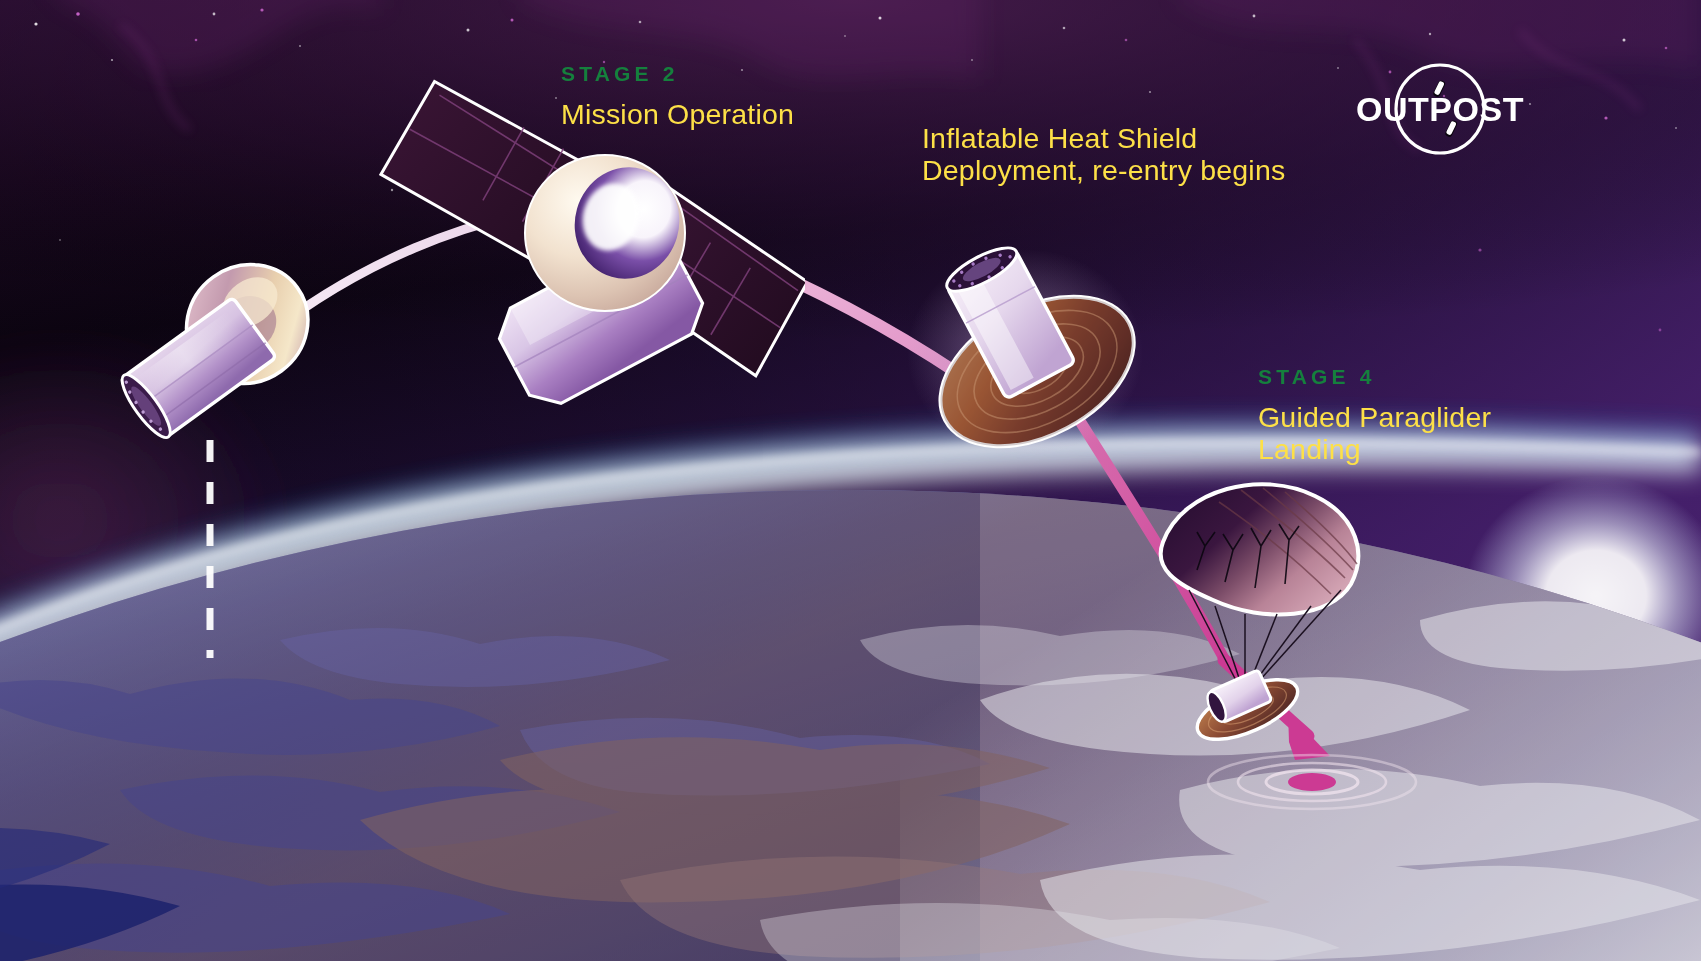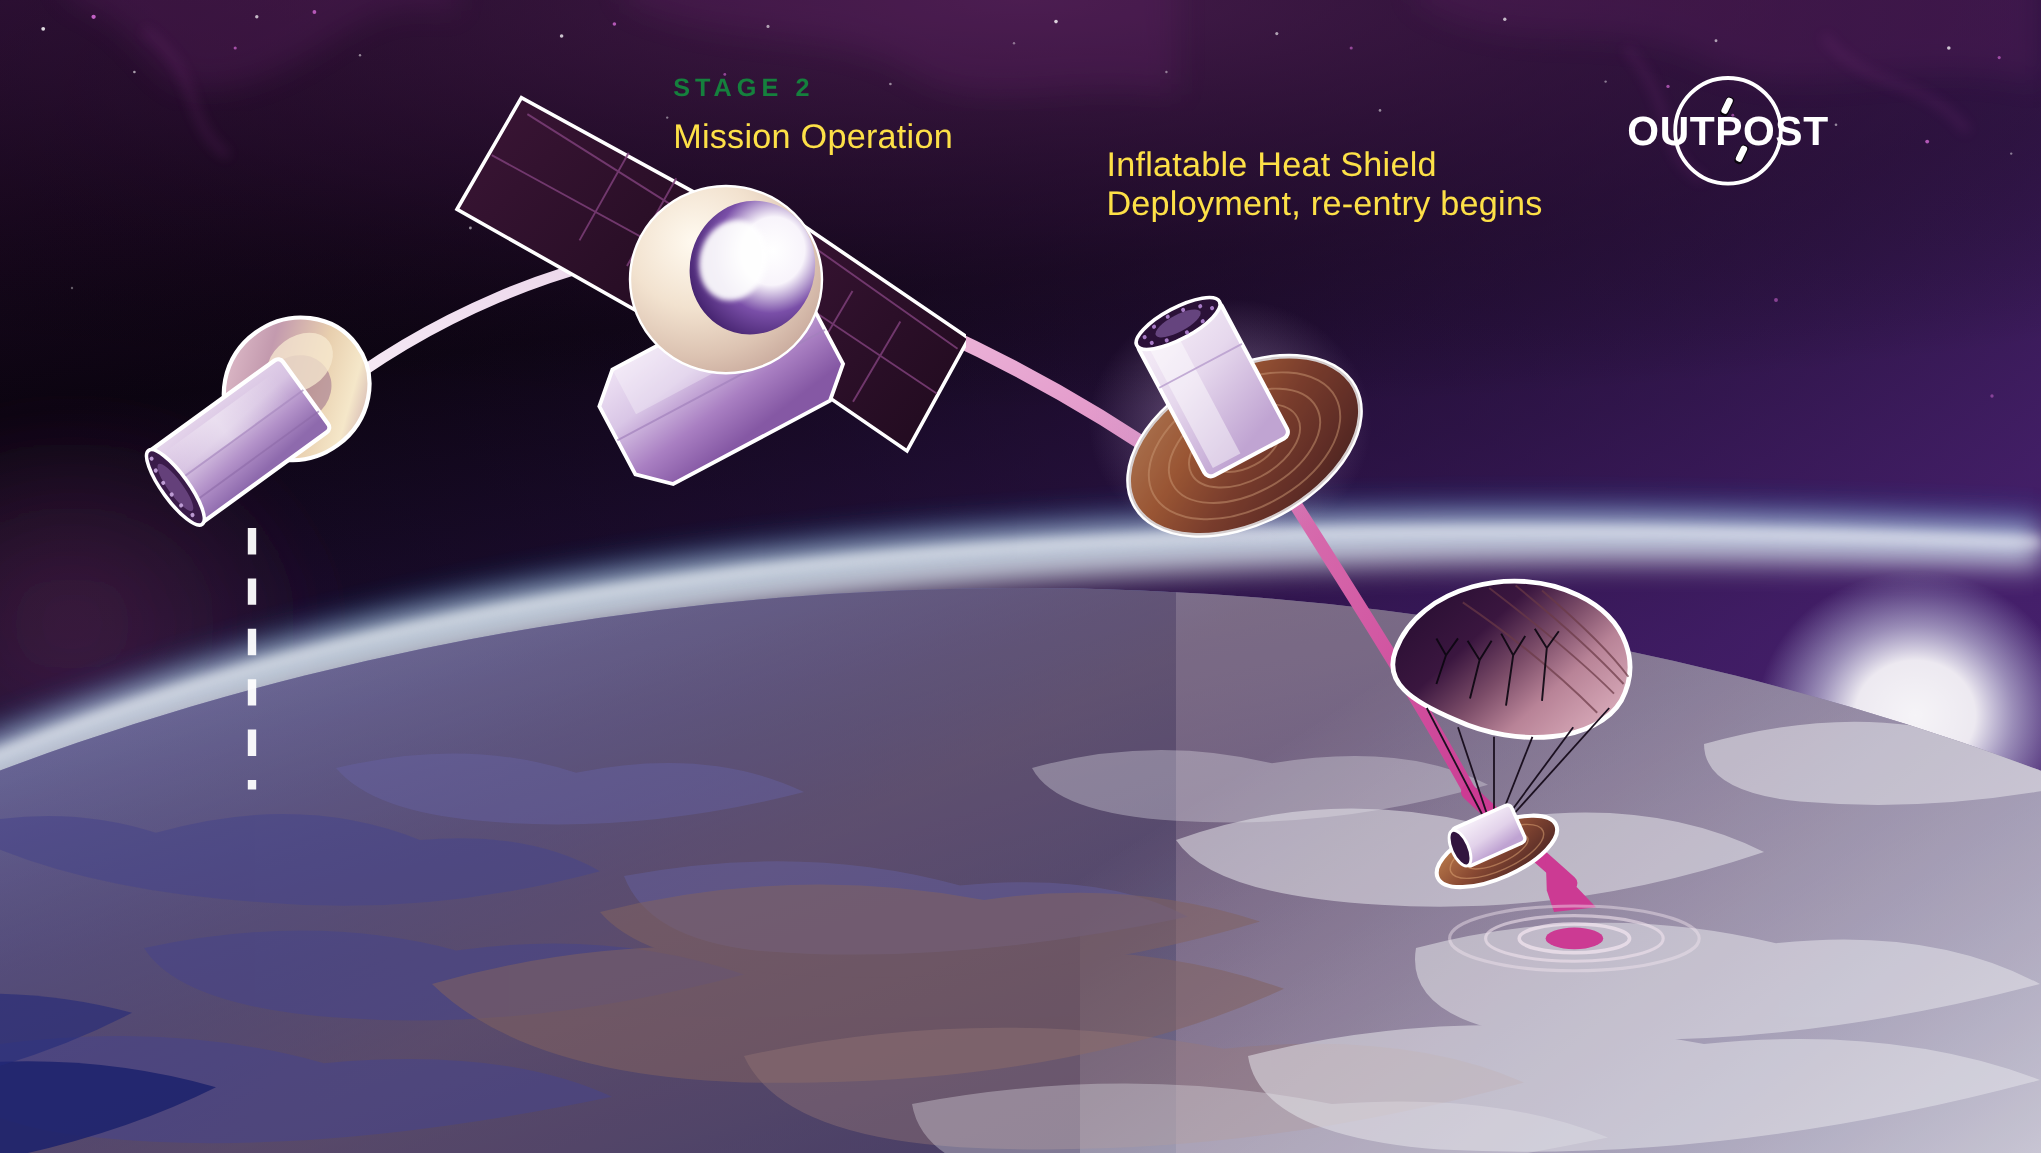--- a/index.html
+++ b/index.html
@@ -475,20 +475,25 @@
   <div class="stage-block" id="stage-2">
     <p class="stage-kicker">STAGE 2</p>
     <p class="stage-title">Mission Operation</p>
   </div>
 
   <div class="stage-block" id="stage-3">
     <p class="stage-title">Inflatable Heat Shield
 Deployment, re-entry begins</p>
   </div>
 
+  <div class="stage-block" id="stage-4">
+    <p class="stage-kicker">STAGE 4</p>
+    <p class="stage-title">Guided Paraglider
+Landing</p>
+  </div>
 
   <div id="logo">
     <svg width="176" height="94" viewBox="0 0 176 94">
       <circle cx="88" cy="47" r="44" fill="none" stroke="#ffffff" stroke-width="3.2"></circle>
       <rect x="84" y="18" width="7" height="17" rx="3" fill="#0a050d" transform="rotate(26 87 26)"></rect>
       <rect x="84.5" y="19" width="5.5" height="14" rx="2.4" fill="#ffffff" transform="rotate(26 87 26)"></rect>
       <rect x="96" y="58" width="7" height="17" rx="3" fill="#0a050d" transform="rotate(26 99 66)"></rect>
       <rect x="96.5" y="59" width="5.5" height="14" rx="2.4" fill="#ffffff" transform="rotate(26 99 66)"></rect>
       <text x="88" y="59" text-anchor="middle" font-family="'Liberation Sans',sans-serif" font-size="34" font-weight="700" letter-spacing="0.5" fill="#ffffff">OUTPOST</text>
     </svg>

